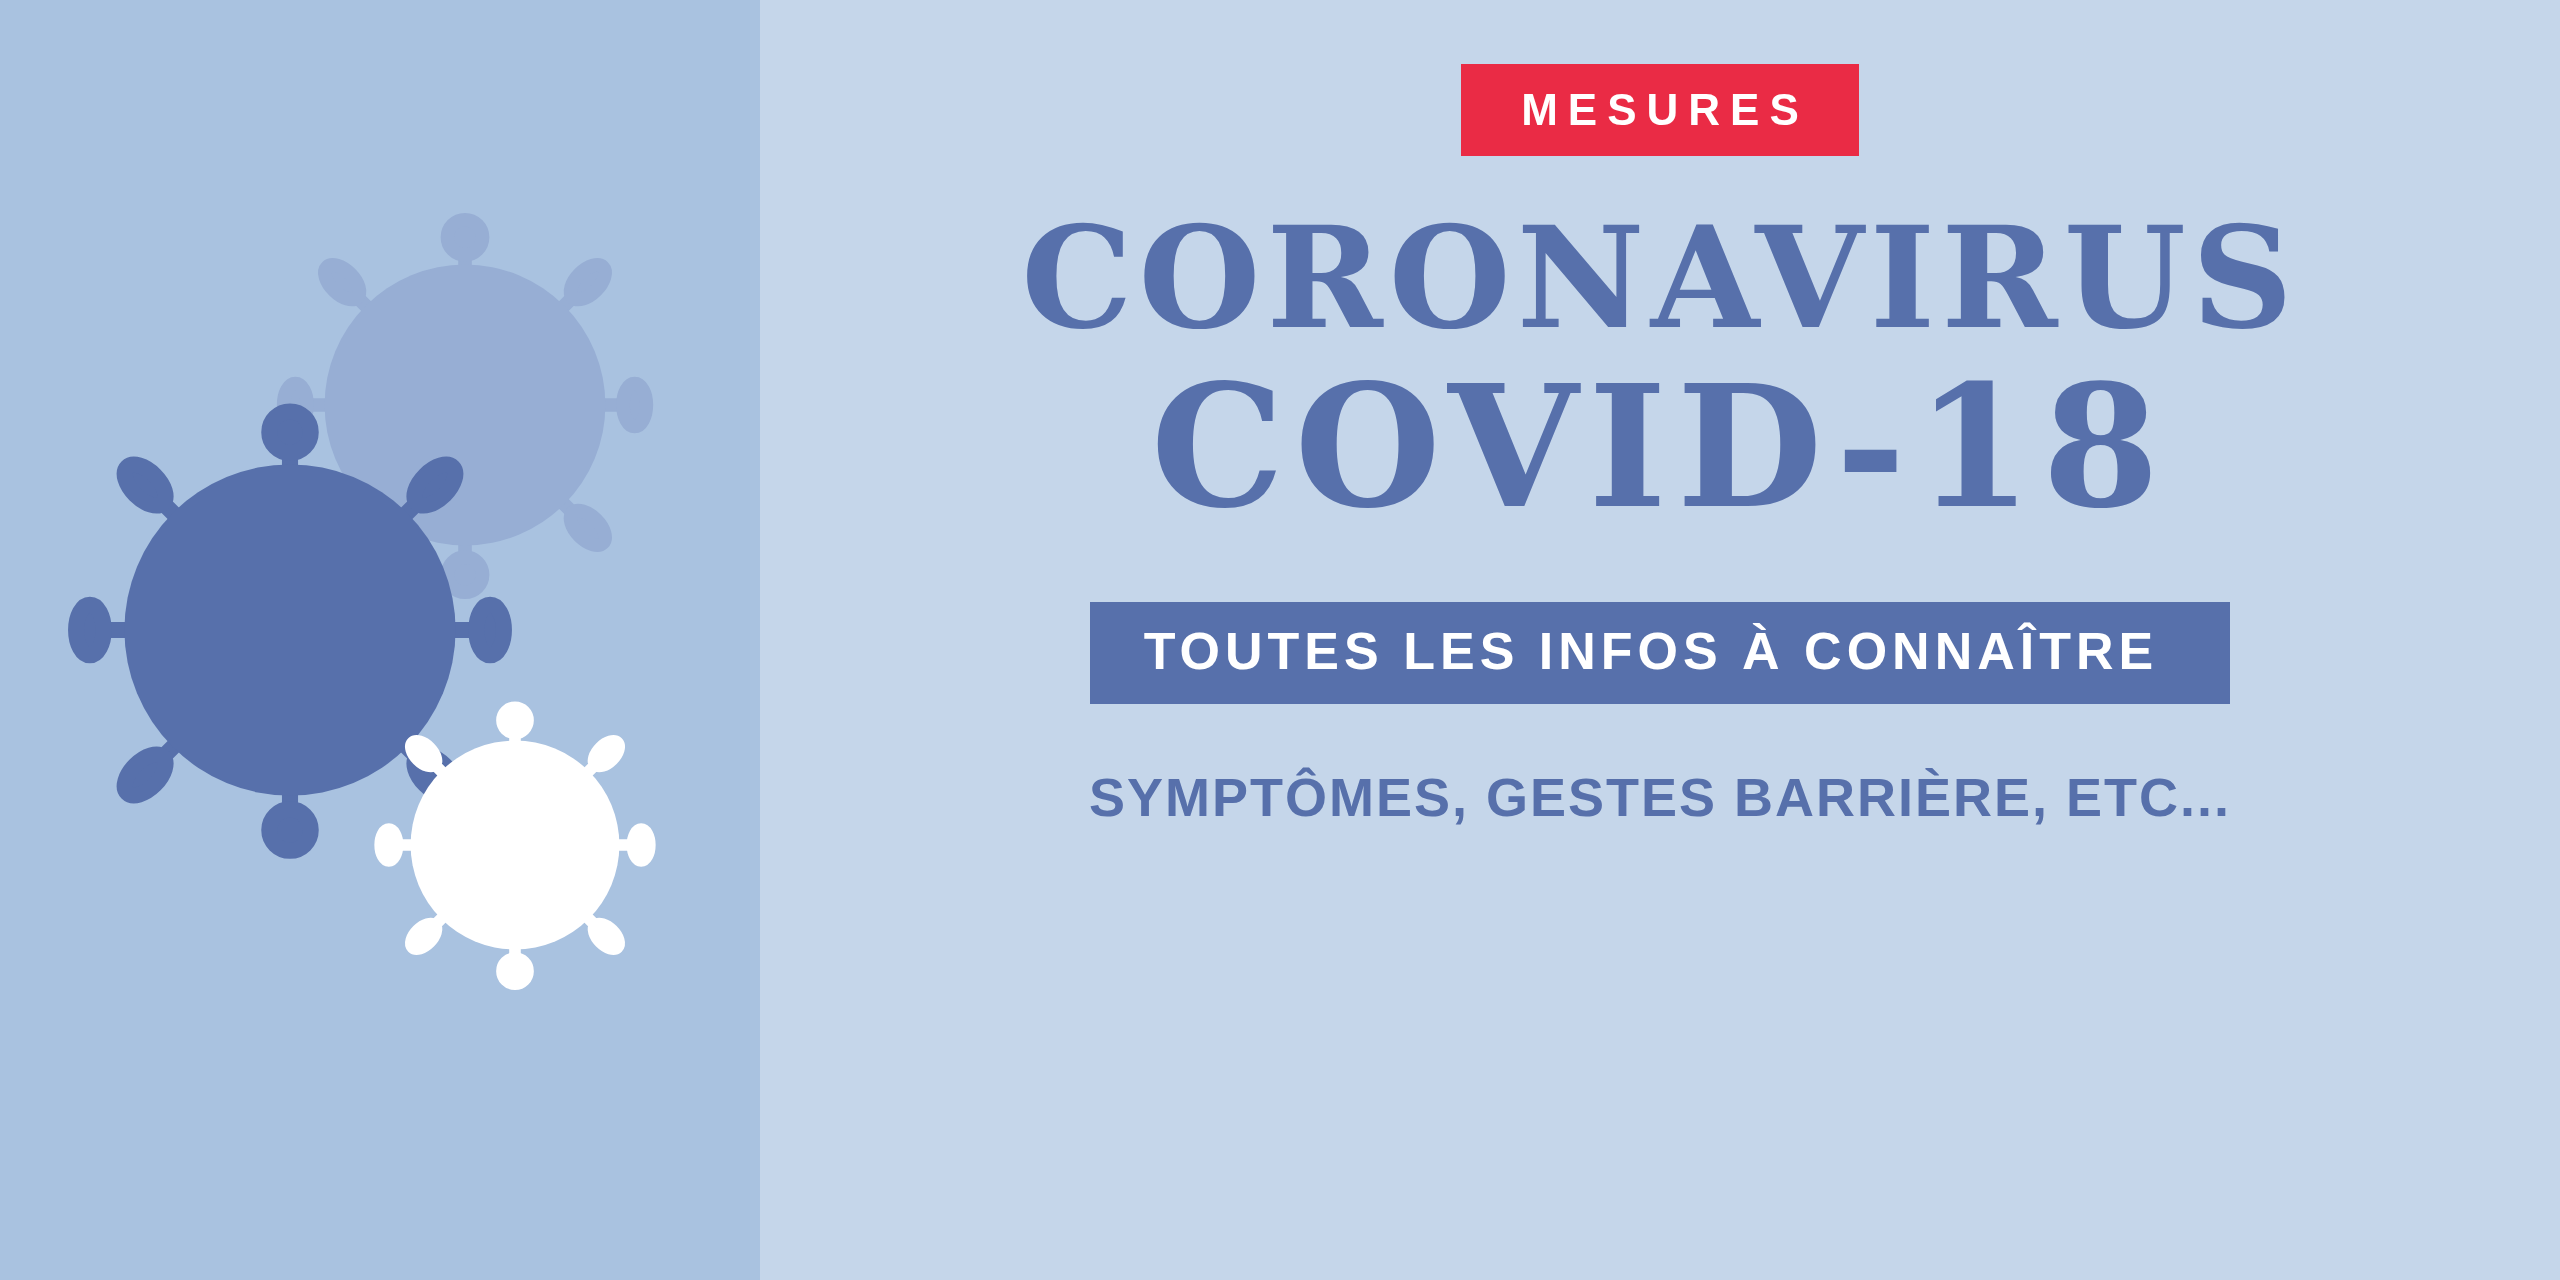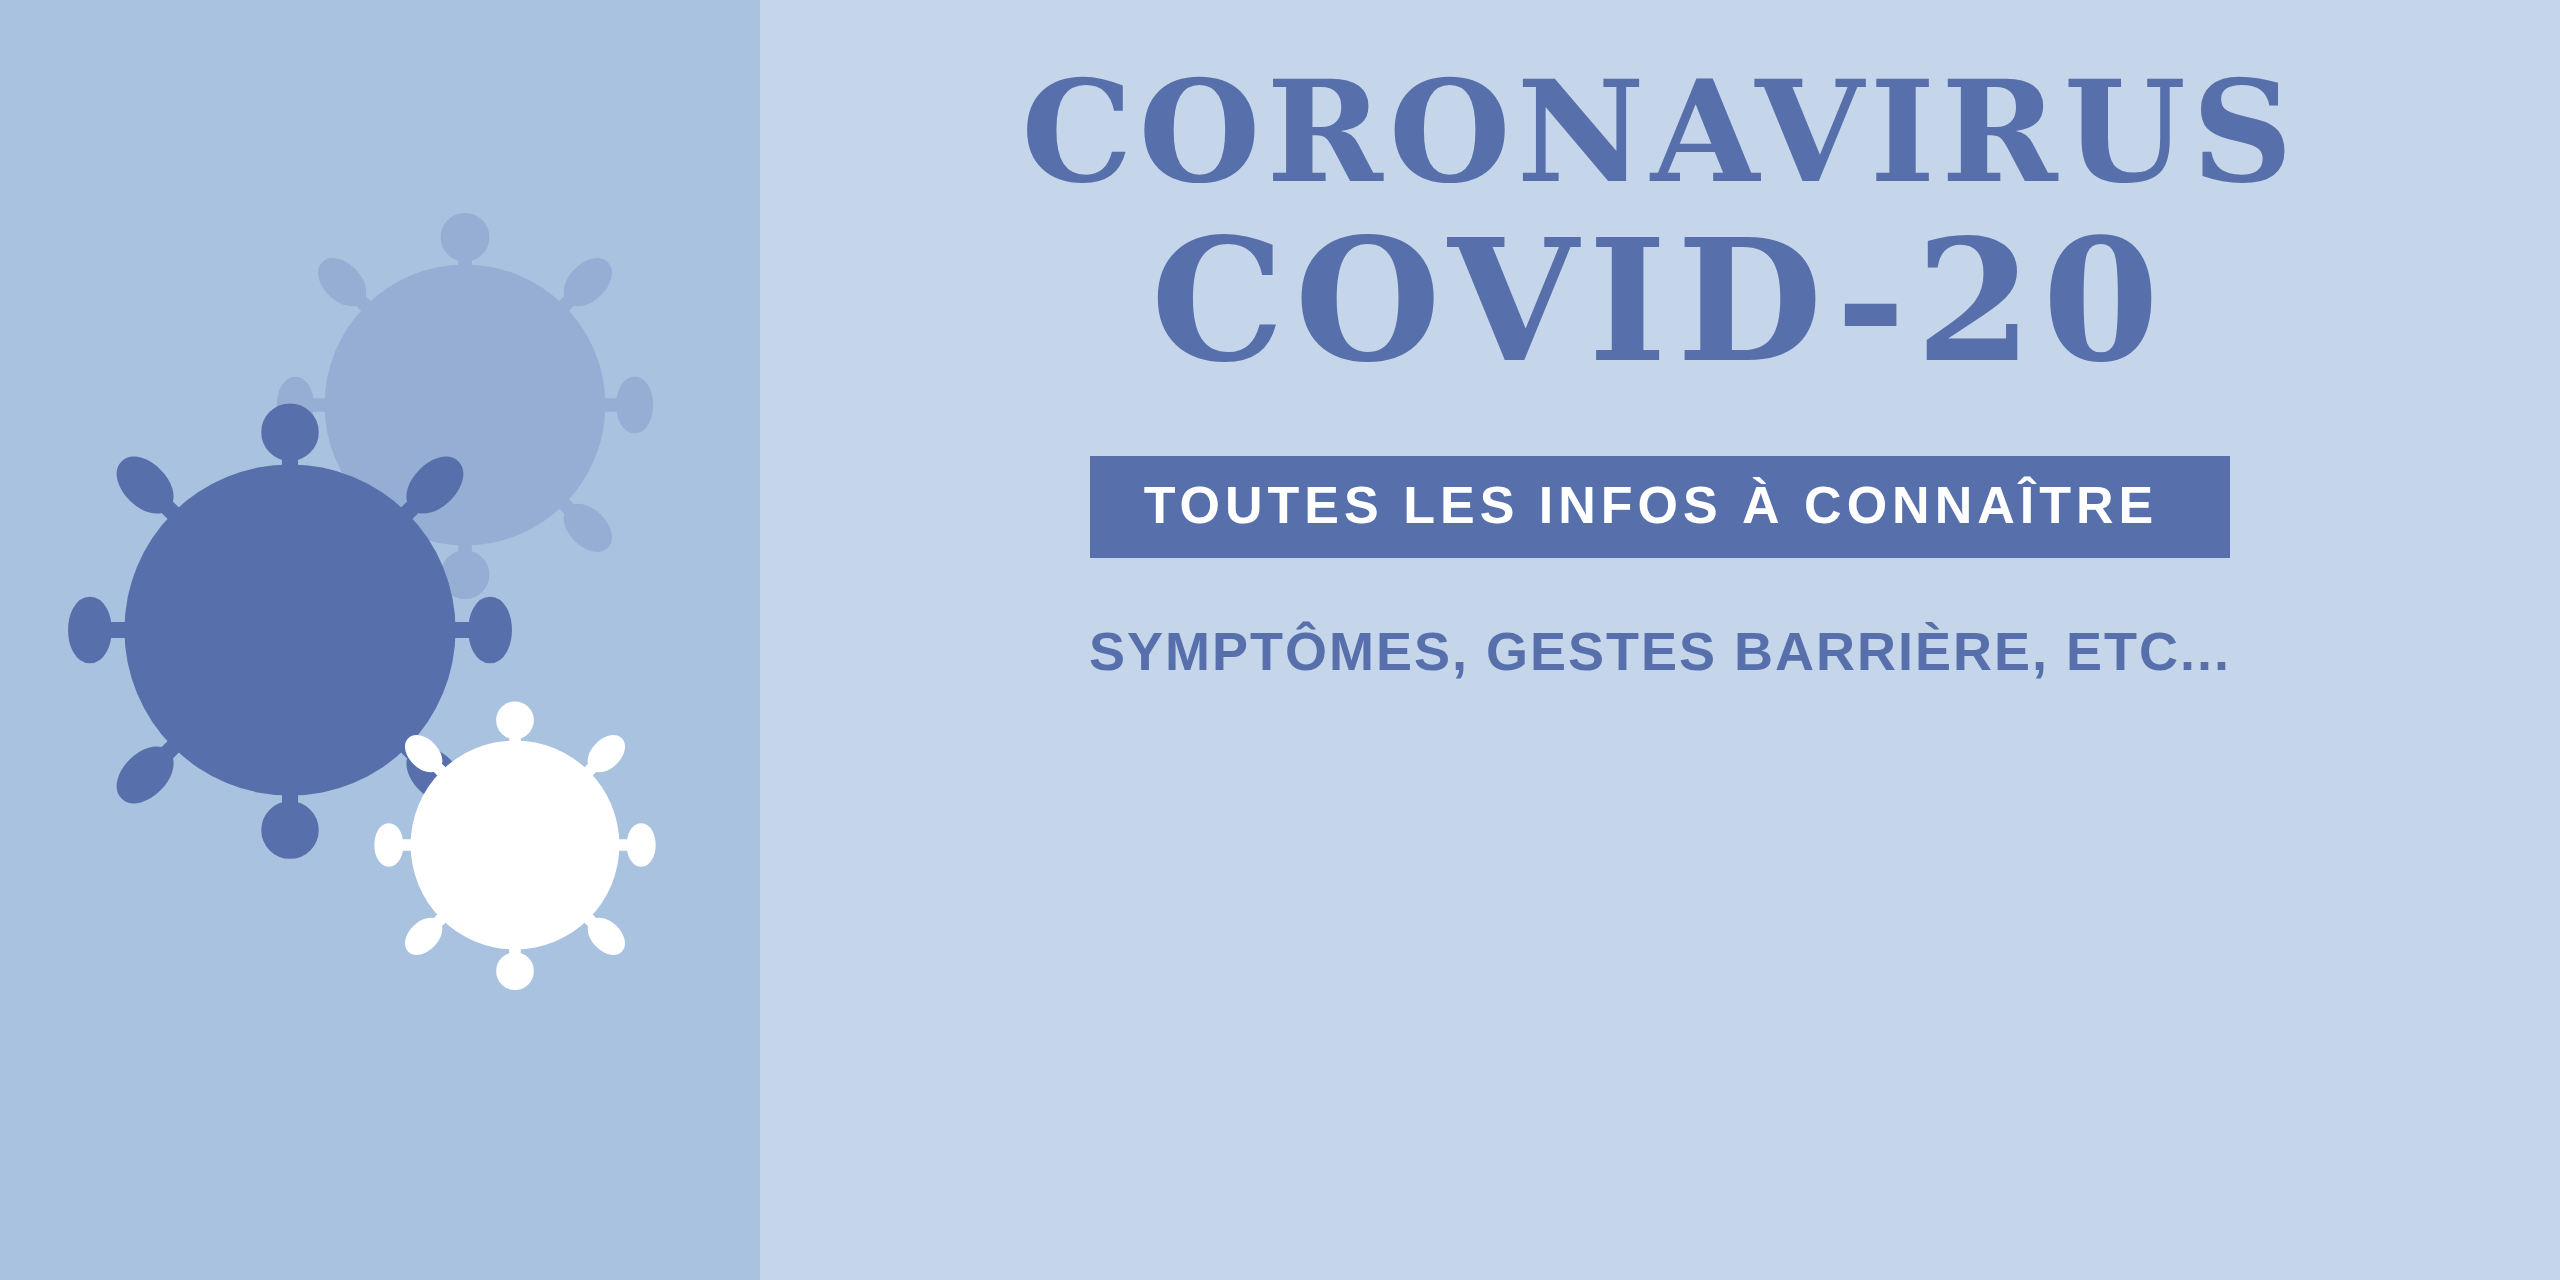--- a/index.html
+++ b/index.html
@@ -189,24 +189,25 @@
           </g>
           <circle cx="100" cy="100" r="72" stroke="none"></circle>
         </g>
       </svg>
     </div>
 
   </div>
 
   <div class="right-panel">
 
+    <div class="mesures-badge">MESURES</div>
 
     <div class="title-block">
       <span class="title-line1">CORONAVIRUS</span>
-      <span class="title-line2">COVID-20</span>
+      <span class="title-line2">COVID-18</span>
     </div>
 
     <div class="subtitle-bar">TOUTES LES INFOS À CONNAÎTRE</div>
 
     <div class="tagline">SYMPTÔMES, GESTES BARRIÈRE, ETC...</div>
 
   </div>
 
 </div>
 

